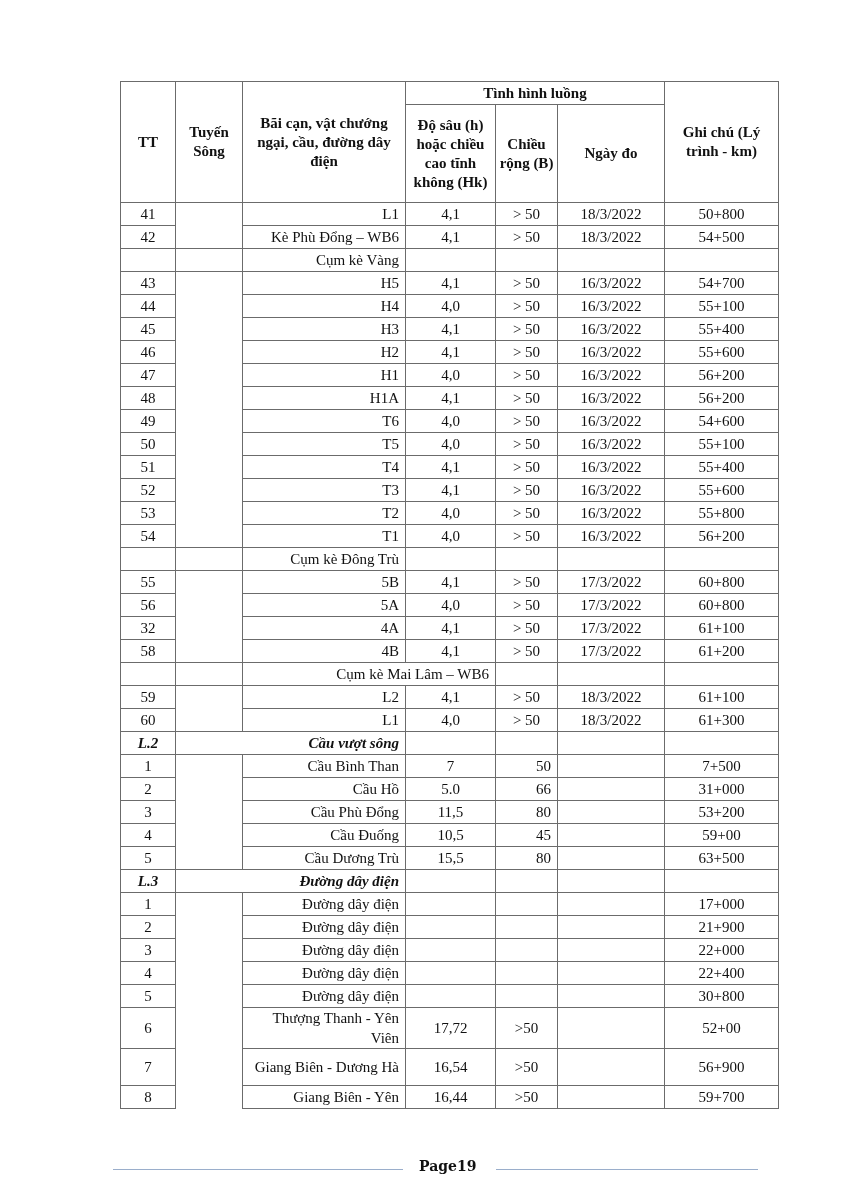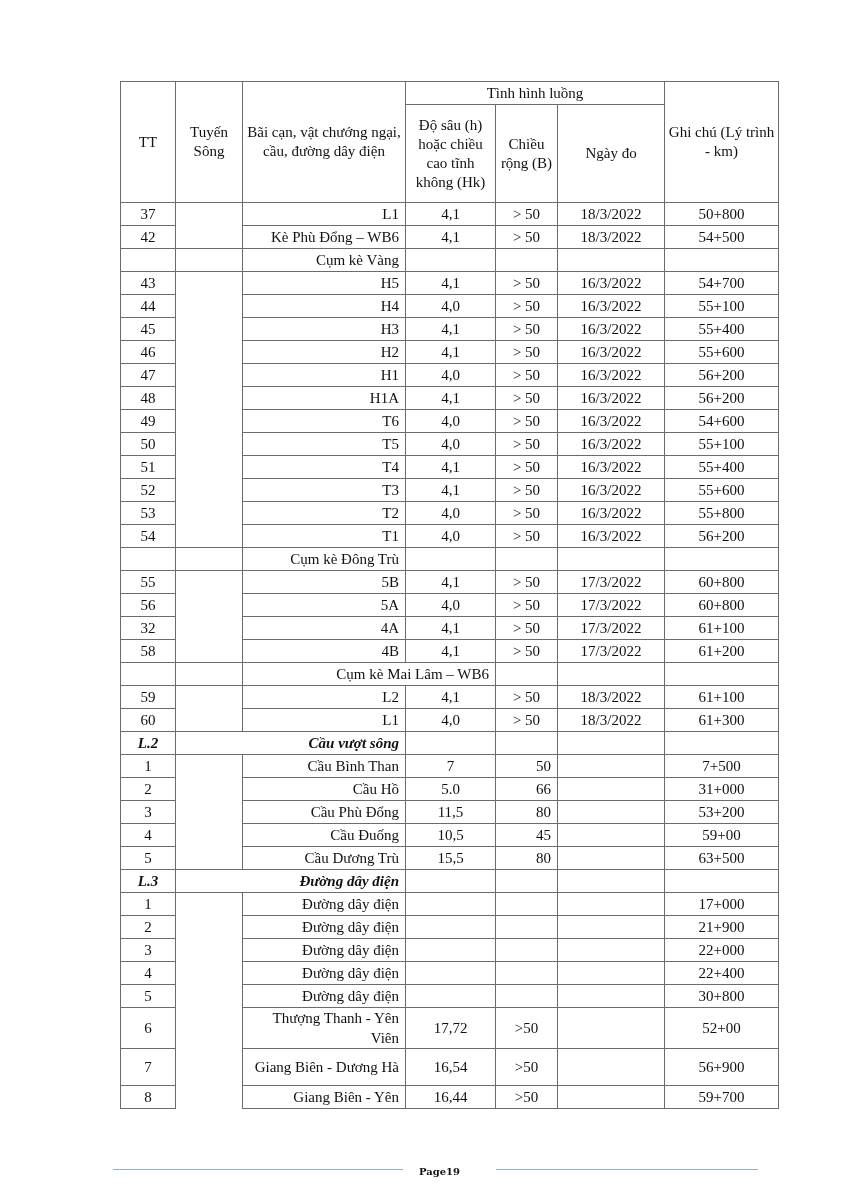--- a/index.html
+++ b/index.html
@@ -9,39 +9,39 @@
               table-layout: fixed; width: 658px; font-size: 15px; }
   table.tbl col.c1 { width: 55px; }
   table.tbl col.c2 { width: 67px; }
   table.tbl col.c3 { width: 163px; }
   table.tbl col.c4 { width: 90px; }
   table.tbl col.c5 { width: 62px; }
   table.tbl col.c6 { width: 107px; }
   table.tbl col.c7 { width: 114px; }
   .tbl td, .tbl th { border: 1px solid #6b6b6b; padding: 0 6px; line-height: 18px; height: 22px;
                      vertical-align: middle; overflow: visible; white-space: nowrap; }
-  .tbl th { font-weight: normal; white-space: normal; line-height: 19px; padding: 0 3px; margin-top: 36px; }
+  .tbl th { font-weight: bold; white-space: normal; line-height: 19px; padding: 0 3px; margin-top: 36px; }
   .tbl th.grp { height: 22px; }
   .tbl th.sub { height: 97px; }
   .center { text-align: center; }
   .left { text-align: right; }
   .pl { padding-left: 10px !important; }
   .italic { }
   .bi { font-style: italic; font-weight: bold; }
   td.river { border-top: none; border-bottom: none; }
   td.river.top { border-top: 1px solid #6b6b6b; }
   td.river.lastcell { border-bottom: none; }
   td.wrap { white-space: normal; line-height: 20px; height: 36px; }
   tr.tall td { height: 36px; }
   .footer { position: absolute; top: 1158px; left: 113px; width: 645px; height: 24px; }
   .footer .line { position: absolute; top: 11px; height: 1px; background: #9aaecb; }
   .footer .line.l { left: 0; width: 290px; }
   .footer .line.r { left: 383px; width: 262px; }
-  .footer .pg { position: absolute; left: 306px; top: 8px; font-family: "DejaVu Serif", serif;
-                font-weight: bold; font-size: 10px; }
+  .footer .pg { position: absolute; left: 306px; top: 0; font-family: "DejaVu Serif", serif;
+                font-weight: bold; font-size: 14px; }
 </style>
 </head>
 <body>
 
 <table class="tbl">
   <colgroup>
     <col class="c1">
       <col class="c2">
       <col class="c3">
       <col class="c4">
@@ -58,21 +58,21 @@
       <th rowspan="2">Ghi chú (Lý trình - km)</th>
     </tr>
     <tr>
       <th class="sub">Độ sâu (h) hoặc chiều cao tĩnh không (Hk)</th>
       <th class="sub">Chiều rộng (B)</th>
       <th class="sub">Ngày đo</th>
     </tr>
   </thead>
   <tbody id="tbody">
       <tr>
-        <td class="center">37</td>
+        <td class="center">41</td>
         <td class="river top"></td>
         <td class="left pl">L1</td>
         <td class="center">4,1</td>
         <td class="center">&gt; 50</td>
         <td class="center">18/3/2022</td>
         <td class="center">50+800</td>
       </tr>
       <tr>
         <td class="center">42</td>
         <td class="river"></td>

